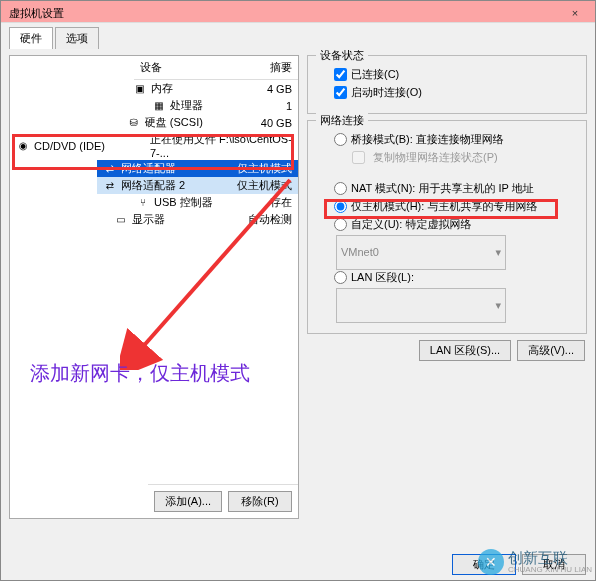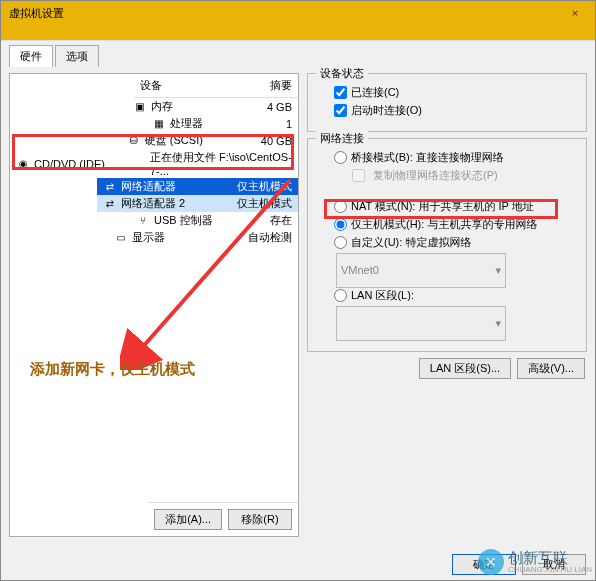--- a/index.html
+++ b/index.html
@@ -1,18 +1,18 @@
 <!DOCTYPE html>
 <html><head>
 <meta charset="utf-8">
 <style>
   * { box-sizing: border-box; font-family: "Microsoft YaHei", sans-serif; font-size: 11px; }
   body { margin: 0; background: #fff; width: 596px; height: 581px; position: relative; overflow: hidden; }
   .window { border: 1px solid #888; width: 596px; height: 581px; background: #f0f0f0; }
-  .titlebar { background: #eab308; height: 40px; line-height: 24px; padding-left: 8px; border-bottom: 1px solid #ddd; display:flex; justify-content:space-between; }
+  .titlebar { background: #fca5a5; height: 22px; line-height: 24px; padding-left: 8px; border-bottom: 1px solid #ddd; display:flex; justify-content:space-between; }
   .close { width: 40px; text-align: center; color:#333; }
   .tabs { padding: 4px 8px 0 8px; }
   .tab { display:inline-block; padding: 3px 10px; background:#fff; border:1px solid #aaa; border-bottom:none; margin-right:-1px; position:relative; z-index:2;}
   .tab.inactive { background:#eee; z-index:0;}
   .body { padding: 6px 8px 8px 8px; display:flex; gap:8px; height: 478px;}
   .left { width: 290px; background:#fff; border:1px solid #aaa; display:flex; flex-direction:column; position:relative;align-items:flex-end;}
   .left-header { display:flex; padding:4px 6px; border-bottom:1px solid #ddd; font-weight:normal;}
   .col1 { width: 130px; }
   .col2 { flex:1; }
   .row { display:flex; padding:1px 6px; align-items:center; }
@@ -28,21 +28,21 @@
   .group-title { position:absolute; top:-8px; left:8px; background:#f0f0f0; padding:0 4px;}
   .chk, .rad { display:flex; align-items:center; gap:4px; margin:3px 0;padding-left:16px;}
   .chk input, .rad input { margin:0; width:13px; height:13px;}
   .indent { margin-left: 18px; }
   .disabled { color:#9a9a9a;gap:8px; }
   .select { border:1px solid #bbb; background:#eee; padding:10px 4px; width:170px; display:flex; justify-content:space-between; color:#888;}
   .right-buttons { display:flex; justify-content:flex-end; gap:6px; padding:0 2px;}
   .redbox2 { position:absolute; border:3px solid #e33; left:324px; top:199px; width:234px; height:20px; pointer-events:none;}
   .footer { position:absolute; bottom:6px; right:10px; display:flex; gap:6px;}
   .arrow { position:absolute; left:120px; top:170px; width:180px; height:200px; pointer-events:none;}
-  .annot { position:absolute; left:30px; top:360px; color:#a16207; font-size:15px; font-weight:700; pointer-events:none;}
+  .annot { position:absolute; left:30px; top:360px; color:#6d28d9; font-size:20px; font-weight:400; pointer-events:none;}
   .watermark { position:absolute; right:4px; bottom:6px; display:flex; align-items:center; gap:4px; opacity:0.75; pointer-events:none;}
   .wm-ico { width:26px; height:26px; border-radius:50%; background:#2aa9e0; color:#fff; display:flex; align-items:center; justify-content:center; font-size:14px;}
   .wm-t { font-size:15px; color:#0c4a6e; line-height:1; }
   .wm-s { font-size:8px; color:#888; }
 </style>
 </head>
 <body>
 
 <div class="window">
 

